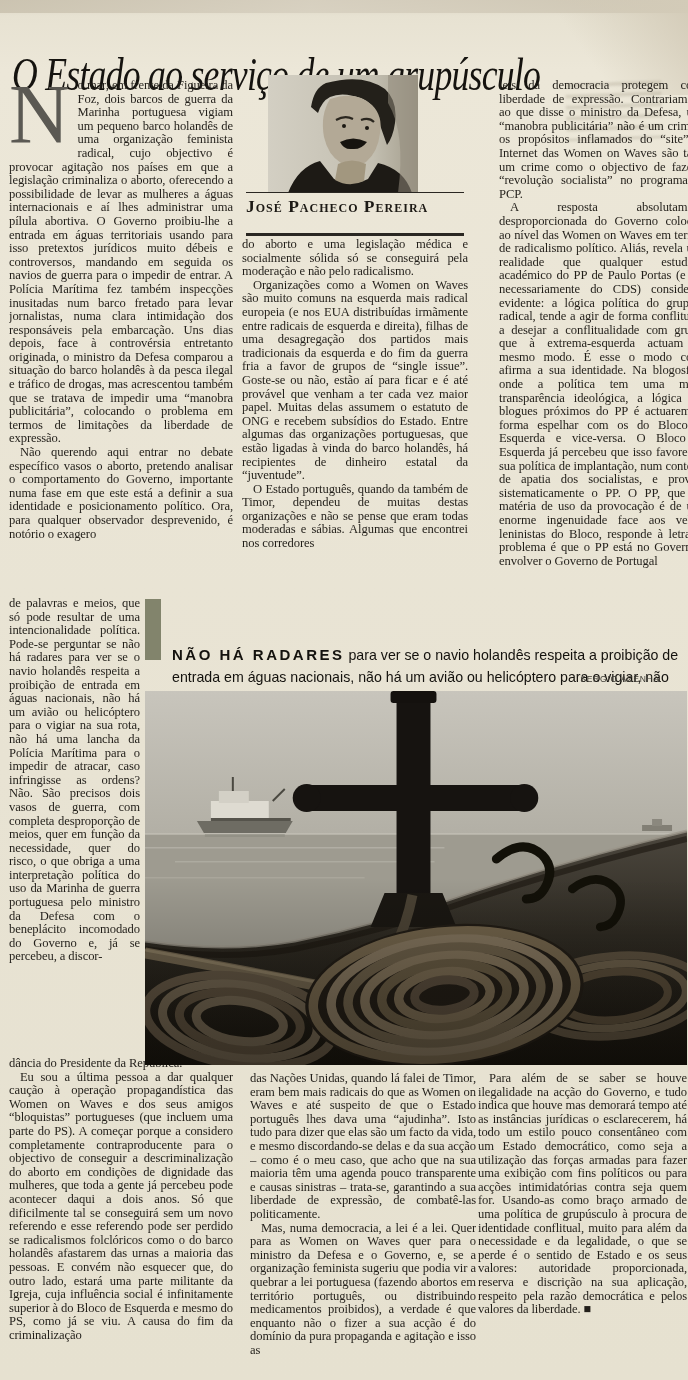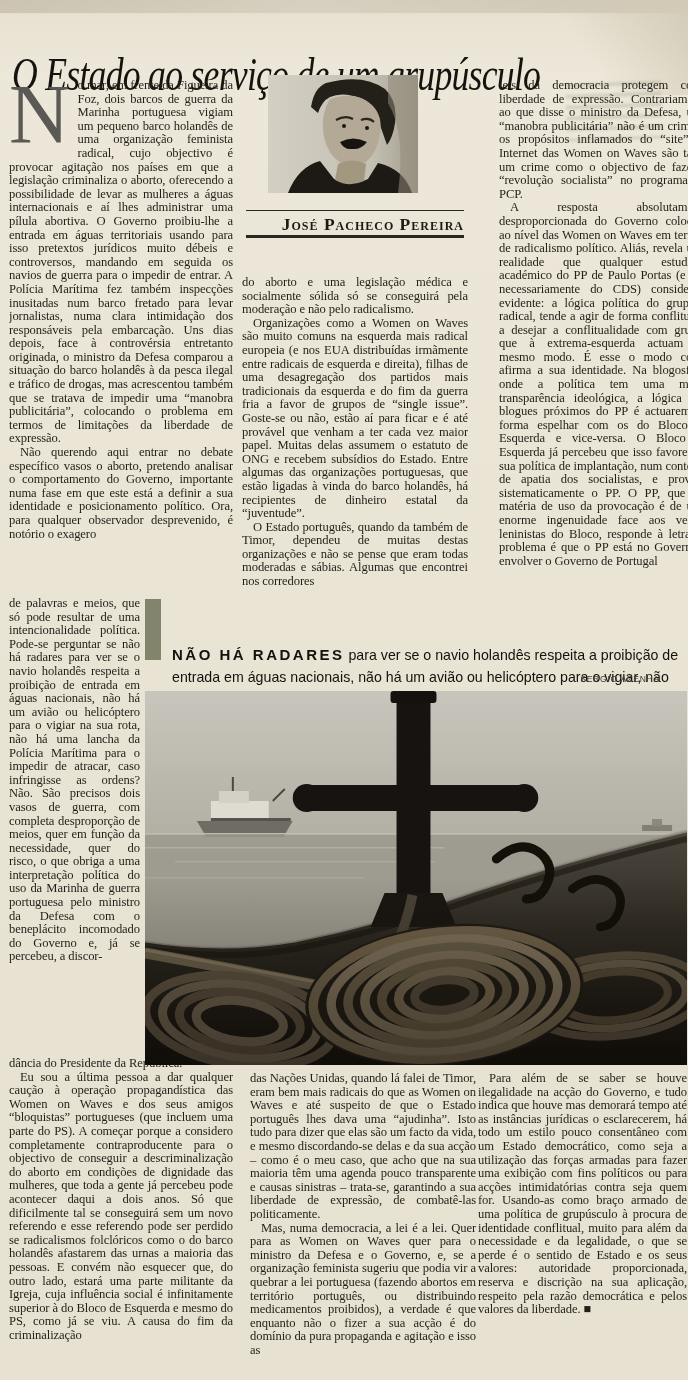--- a/index.html
+++ b/index.html
@@ -18,29 +18,29 @@
     font-style:italic;font-weight:normal;font-size:47px;letter-spacing:-1px;color:#15130f;
     transform:scaleX(.76);transform-origin:left top;}
   .txt{position:absolute;text-align:justify;font-size:12.6px;line-height:13.6px;
     letter-spacing:-.1px;overflow:hidden;color:#221f1a;}
   .txt p{margin:0;}
   .txt p.ind{text-indent:11px;}
   .dropcap{float:left;font-size:84px;line-height:64px;padding:4px 8px 0 0;color:#5b5953;}
   .col1-top{left:9px;top:79px;width:224px;height:517px;}
   .col1-narrow{left:9px;top:597px;width:131px;height:458px;}
   .col1-bottom{left:9px;top:1057px;width:224px;height:320px;}
-  .col2-top{left:242px;top:238px;width:226px;height:353px;margin-top:38px;}
+  .col2-top{left:242px;top:238px;width:226px;height:353px;}
   .col2-bottom{left:250px;top:1072px;width:226px;height:306px;}
   .col3-top{left:499px;top:79px;width:209px;height:512px;}
   .col3-bottom{left:478px;top:1072px;width:209px;height:306px;}
   .authorbox{position:absolute;left:242px;top:75px;width:226px;height:160px;}
   .portrait{position:absolute;left:26px;top:0;width:150px;height:118px;}
   .byline-bar{position:absolute;left:4px;right:4px;top:117px;
     border-top:1.5px solid #2a2722;border-bottom:3px solid #2a2722;
-    padding:3px 0 0;text-align:right;margin-top:18px;}
+    padding:3px 0 16px;text-align:left;}
   .byline-name{font-variant:small-caps;font-weight:bold;font-size:17.5px;
     letter-spacing:1px;color:#1d1a15;}
   .pq-bar{position:absolute;left:145px;top:599px;width:16px;height:61px;background:#82846c;}
   .pullquote{position:absolute;left:172px;top:596px;width:514px;
     font-family:"Liberation Sans",sans-serif;font-size:14.2px;line-height:21.5px;color:#14120e;margin-top:48px;}
   .pullquote .lead{font-weight:bold;font-size:15px;letter-spacing:2.5px;}
   .credit{position:absolute;right:28px;top:674px;font-family:"Liberation Sans",sans-serif;
     font-size:8.5px;font-weight:normal;letter-spacing:.8px;color:#3c3a33;}
   .photo{position:absolute;left:145px;top:691px;width:542px;height:374px;background:#8d8a80;}
   .photo svg{display:block;width:100%;height:100%;}

